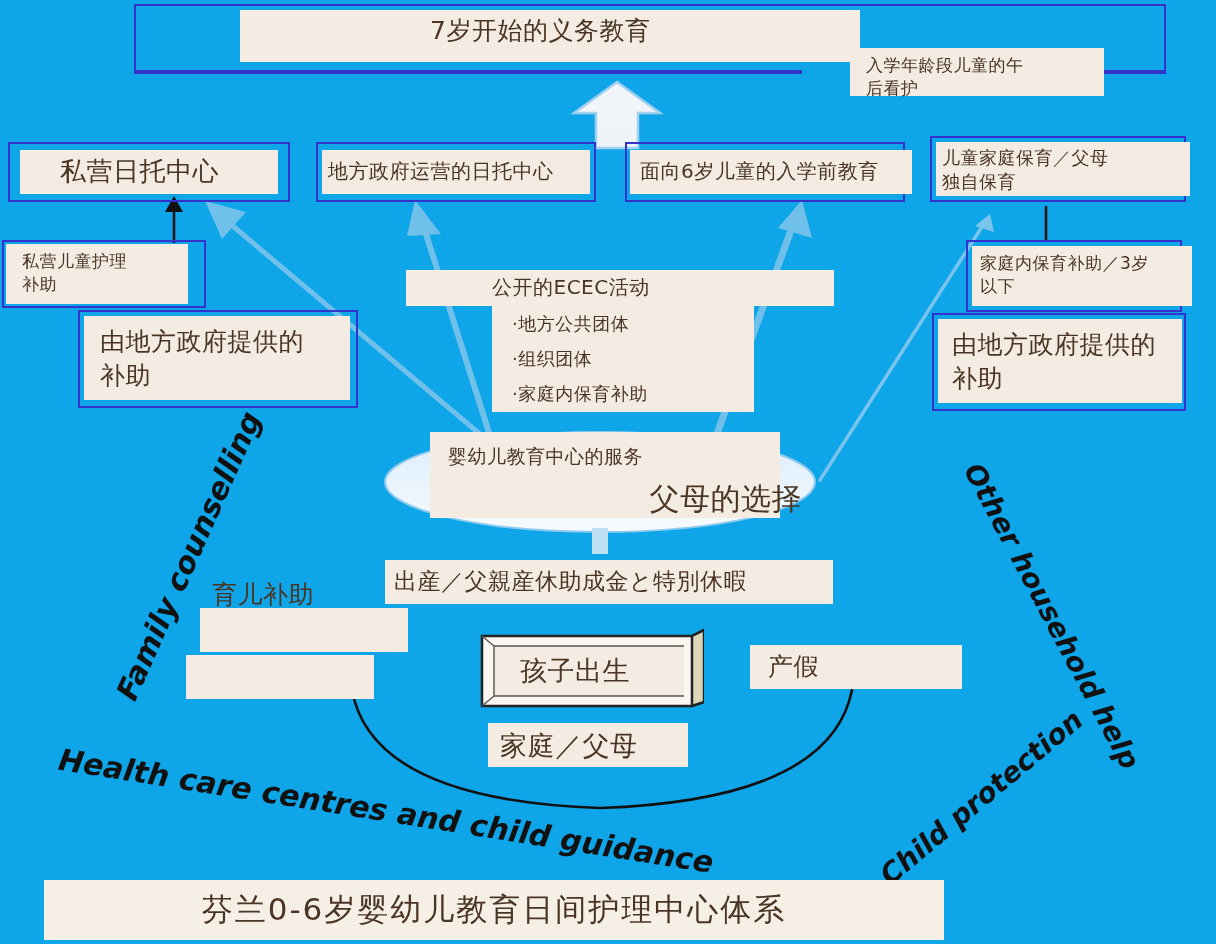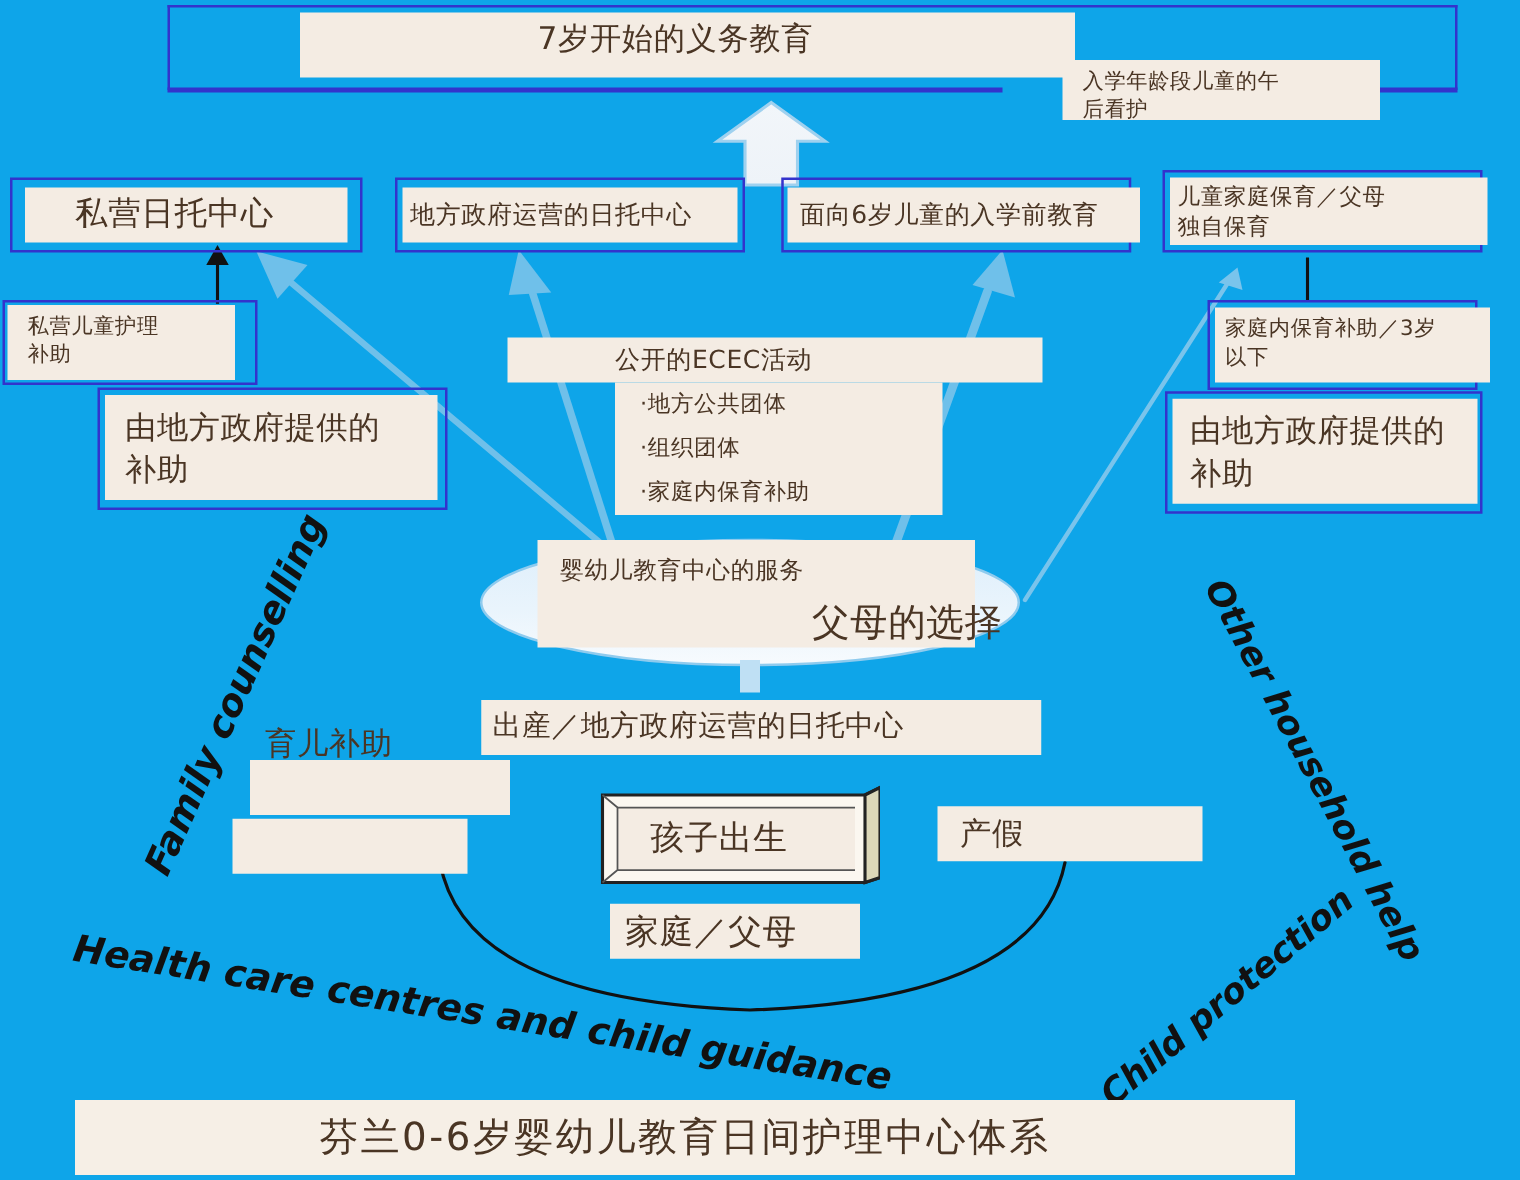--- a/index.html
+++ b/index.html
@@ -180,21 +180,21 @@
   <div class="cn" style="left:492px; top:274px; width:330px; font-size:20px;">公开的ECEC活动</div>
   <div class="cn" style="left:512px; top:312px; width:240px; font-size:18px;">·地方公共团体</div>
   <div class="cn" style="left:512px; top:347px; width:240px; font-size:18px;">·组织团体</div>
   <div class="cn" style="left:512px; top:382px; width:240px; font-size:18px;">·家庭内保育补助</div>
 
   <div class="tanfill" style="left:430px; top:432px; width:350px; height:86px;"></div>
   <div class="cn" style="left:448px; top:444px; width:330px; font-size:19px;">婴幼儿教育中心的服务</div>
   <div class="cn" style="left:502px; top:479px; width:300px; font-size:30px;text-align:right;">父母的选择</div>
 
   <div class="tanfill" style="left:385px; top:560px; width:448px; height:44px;"></div>
-  <div class="cn" style="left:394px; top:566px; width:450px; font-size:23px;">出産／地方政府运营的日托中心</div>
+  <div class="cn" style="left:394px; top:566px; width:450px; font-size:23px;">出産／父親産休助成金と特別休暇</div>
 
   <div class="tanfill" style="left:200px; top:608px; width:208px; height:44px;"></div>
   <div class="cn" style="left:212px; top:578px; width:200px; font-size:25px;">育儿补助</div>
 
   <div class="tanfill" style="left:186px; top:655px; width:188px; height:44px;"></div>
 
   <div class="tanfill" style="left:750px; top:645px; width:212px; height:44px;"></div>
   <div class="cn" style="left:768px; top:650px; width:180px; font-size:25px;">产假</div>
 
   <div class="birth3d" style="left:478px; top:628px; width:226px; height:82px;">
@@ -213,17 +213,17 @@
   <div class="cn" style="left:500px; top:728px; width:200px; font-size:27px;">家庭／父母</div>
 
   <div class="arcword" style="left:48px; top:562px; width:260px; font-size:30px; transform: rotate(-66deg);">Family counselling</div>
 
   <div class="arcword" style="left:55px; top:790px; width:620px; font-size:30px; transform: rotate(9deg);">Health care centres and child guidance</div>
 
   <div class="arcword" style="left:900px; top:568px; width:270px; font-size:28px; transform: rotate(62deg);">Other household help</div>
 
   <div class="arcword" style="left:855px; top:782px; width:250px; font-size:28px; transform: rotate(-40deg);">Child protection</div>
 
-  <div class="bottombar" style="left:60px; top:880px; width:976px; height:60px;">
+  <div class="bottombar" style="left:44px; top:880px; width:900px; height:60px;">
     <span>芬兰0-6岁婴幼儿教育日间护理中心体系</span>
   </div>
 
 </div>
 
 </body></html>

